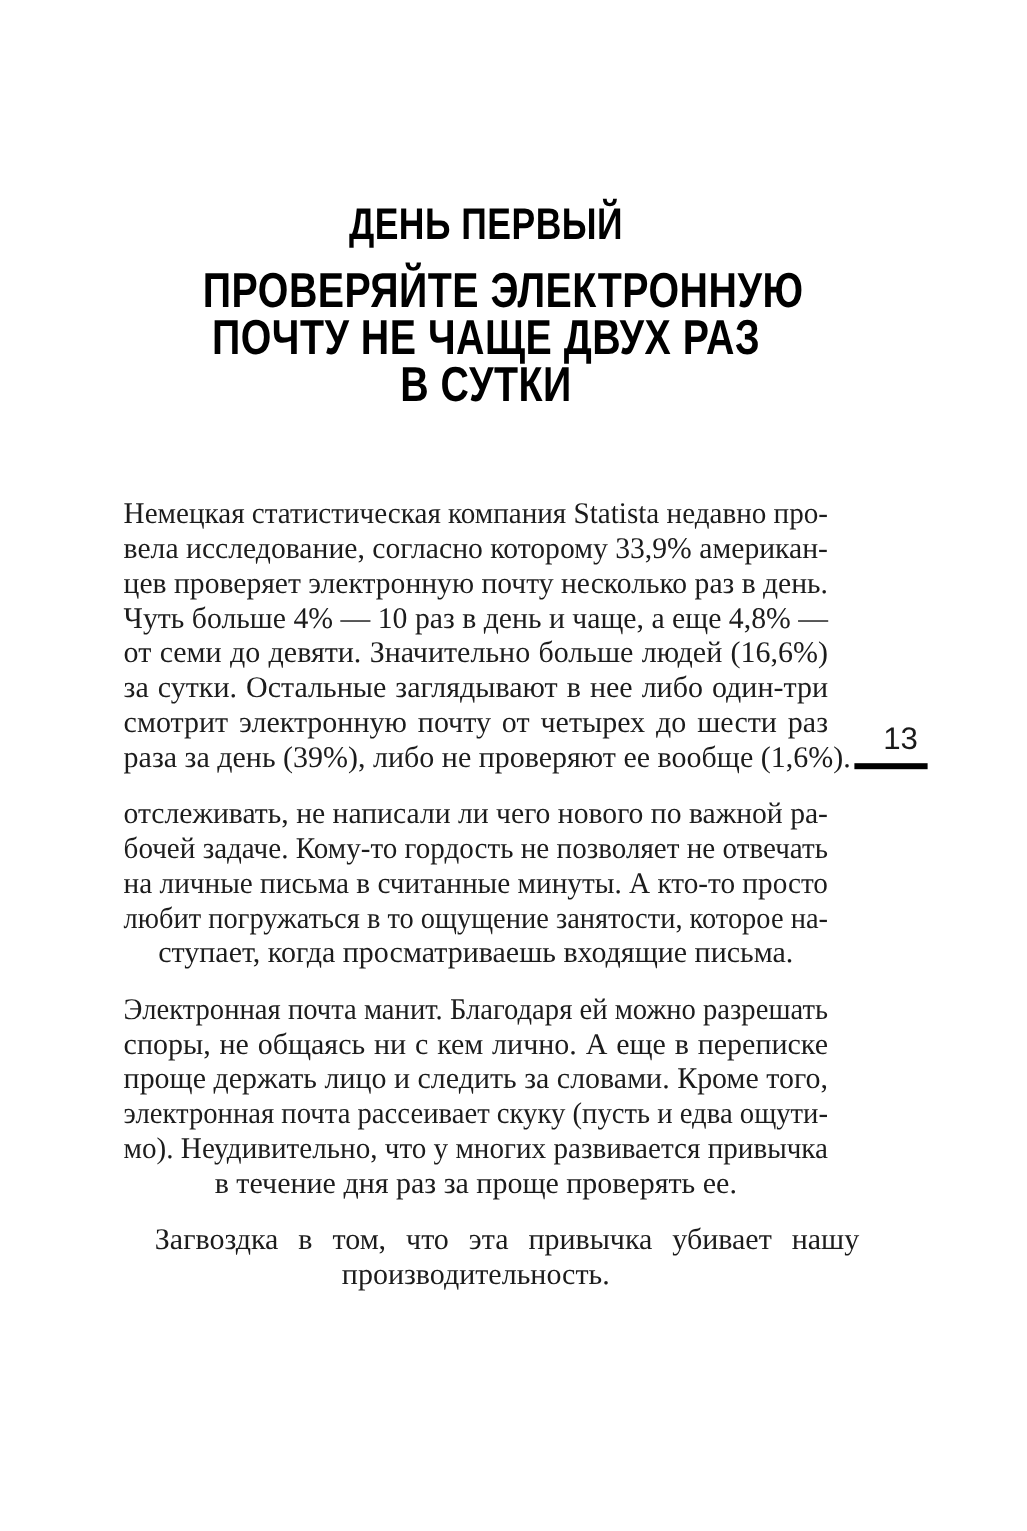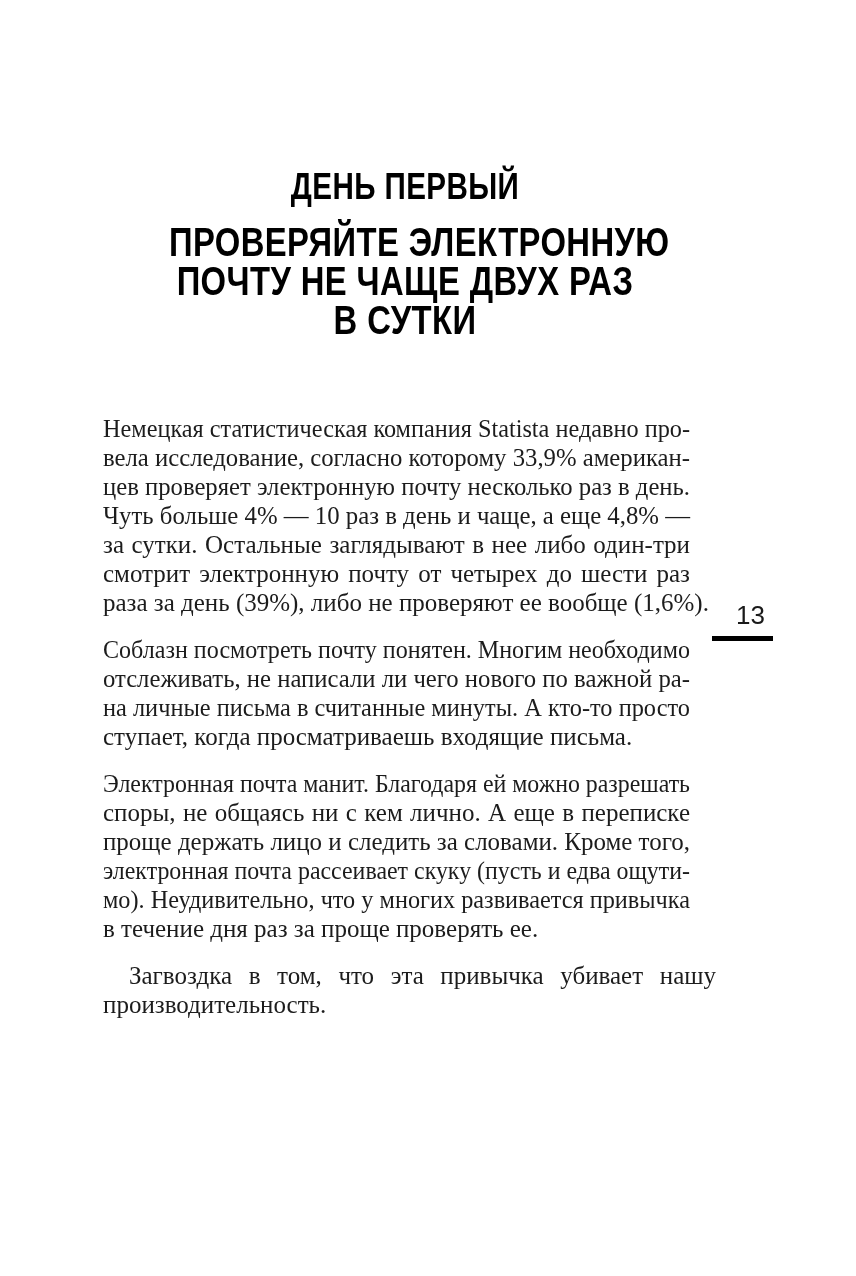--- a/index.html
+++ b/index.html
@@ -53,21 +53,21 @@
     position: absolute;
     left: 103px;
     top: 414px;
     width: 587px;
     font-size: 25px;
     line-height: 29px;
     color: #1c1c1c;
   }
   .para { margin: 0 0 18px 0; }
   .para:last-child { margin-bottom: 0; }
-  .line { height: 29px; overflow: visible; }
+  .line { height: 29px; overflow: visible; text-align: center; }
   .line > span {
     display: inline-block;
     white-space: nowrap;
     transform-origin: 0 50%;
   }
   
   .pagenum {
     position: absolute;
     left: 720px;
     top: 602px;
@@ -100,28 +100,30 @@
       <div class="title-line">ПОЧТУ НЕ ЧАЩЕ ДВУХ РАЗ</div>
       <div class="title-line">В СУТКИ</div>
     </div>
 
   <div class="bodytext" id="bodytext">
       <div class="para">
         <div class="line"><span style="transform: scaleX(0.970724);">Немецкая статистическая компания Statista недавно про-</span></div>
         <div class="line"><span style="transform: scaleX(0.989152);">вела исследование, согласно которому 33,9% американ-</span></div>
         <div class="line"><span style="transform: scaleX(0.987332);">цев проверяет электронную почту несколько раз в день.</span></div>
         <div class="line"><span style="transform: scaleX(0.991711);">Чуть больше 4% — 10 раз в день и чаще, а еще 4,8% —</span></div>
+        <div class="line"><span style="word-spacing: 0.676339px;">от семи до девяти. Значительно больше людей (16,6%)</span></div>
         <div class="line"><span style="word-spacing: 1.29018px;">за сутки. Остальные заглядывают в нее либо один-три</span></div>
         <div class="line"><span style="word-spacing: 2.8683px;">смотрит электронную почту от четырех до шести раз</span></div>
         <div class="line last"><span>раза за день (39%), либо не проверяют ее вообще (1,6%).</span></div>
       </div>
       <div class="para">
-        <div class="line"><span style="transform: scaleX(0.963159);">Соблазн посмотреть почту понятен. Многим необходимо</span></div>
         <div class="line"><span style="transform: scaleX(0.988423);">отслеживать, не написали ли чего нового по важной ра-</span></div>
+        <div class="line"><span style="transform: scaleX(0.970373);">бочей задаче. Кому-то гордость не позволяет не отвечать</span></div>
         <div class="line"><span style="transform: scaleX(0.974855);">на личные письма в считанные минуты. А кто-то просто</span></div>
+        <div class="line"><span style="transform: scaleX(0.948352);">любит погружаться в то ощущение занятости, которое на-</span></div>
         <div class="line last"><span>ступает, когда просматриваешь входящие письма.</span></div>
       </div>
       <div class="para">
         <div class="line"><span style="transform: scaleX(0.954738);">Электронная почта манит. Благодаря ей можно разрешать</span></div>
         <div class="line"><span style="word-spacing: 1.12344px;">споры, не общаясь ни с кем лично. А еще в переписке</span></div>
         <div class="line"><span style="transform: scaleX(0.998936);">проще держать лицо и следить за словами. Кроме того,</span></div>
         <div class="line"><span style="transform: scaleX(0.956148);">электронная почта рассеивает скуку (пусть и едва ощути-</span></div>
         <div class="line"><span style="transform: scaleX(0.970875);">мо). Неудивительно, что у многих развивается привычка</span></div>
         <div class="line last"><span>в течение дня раз за проще проверять ее.</span></div>
       </div>

